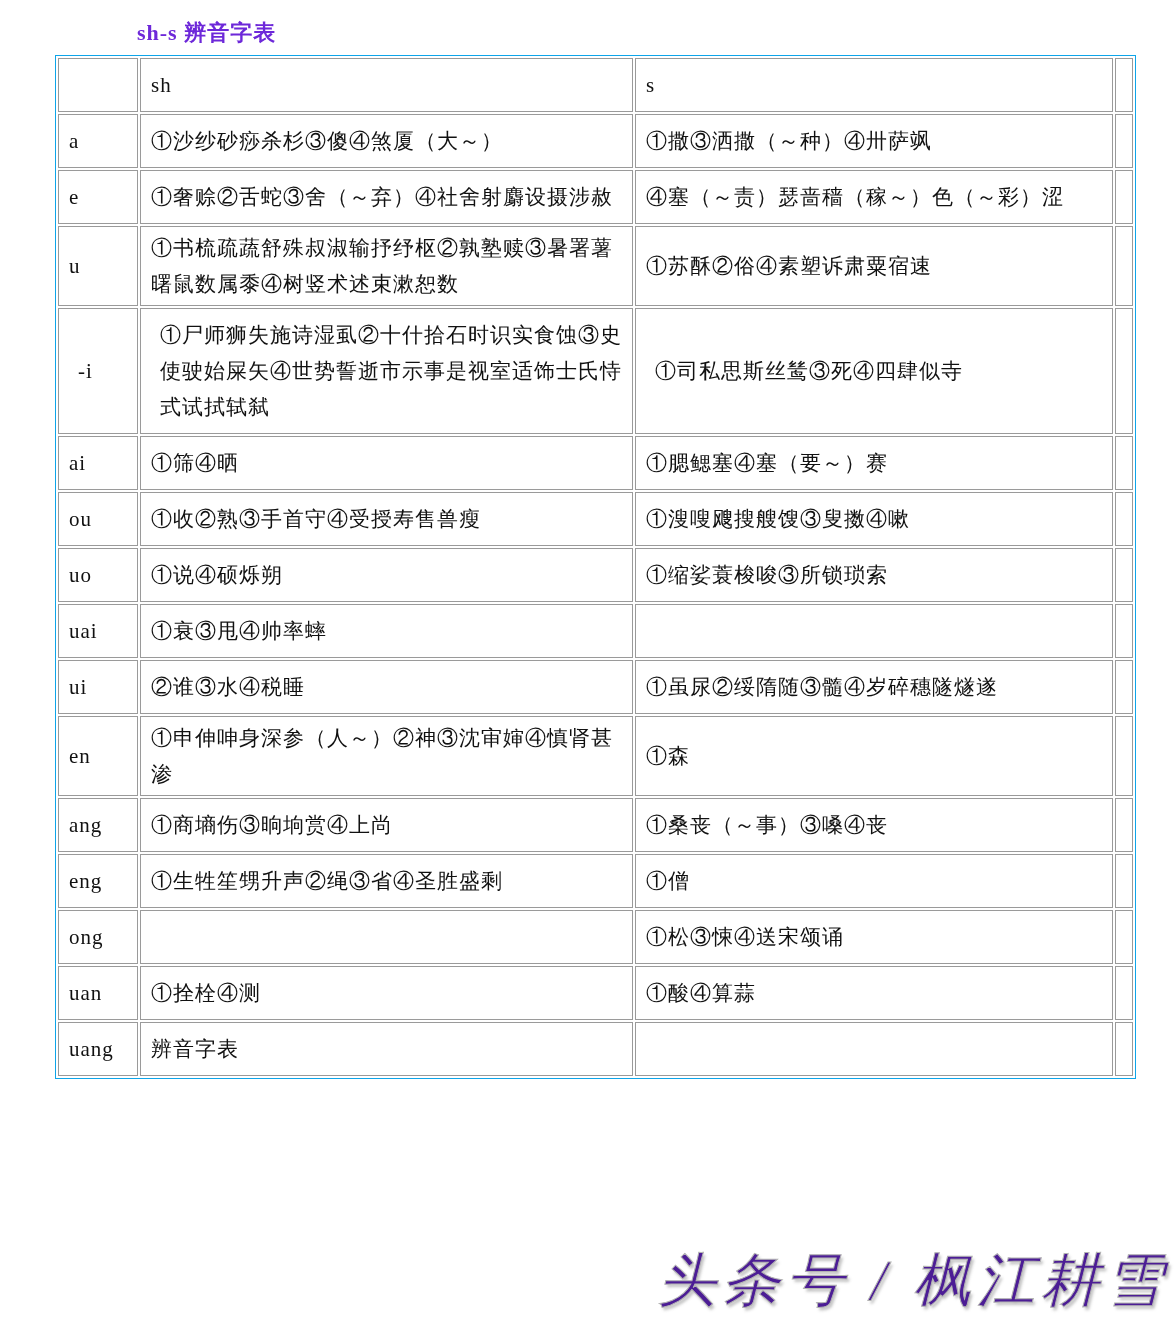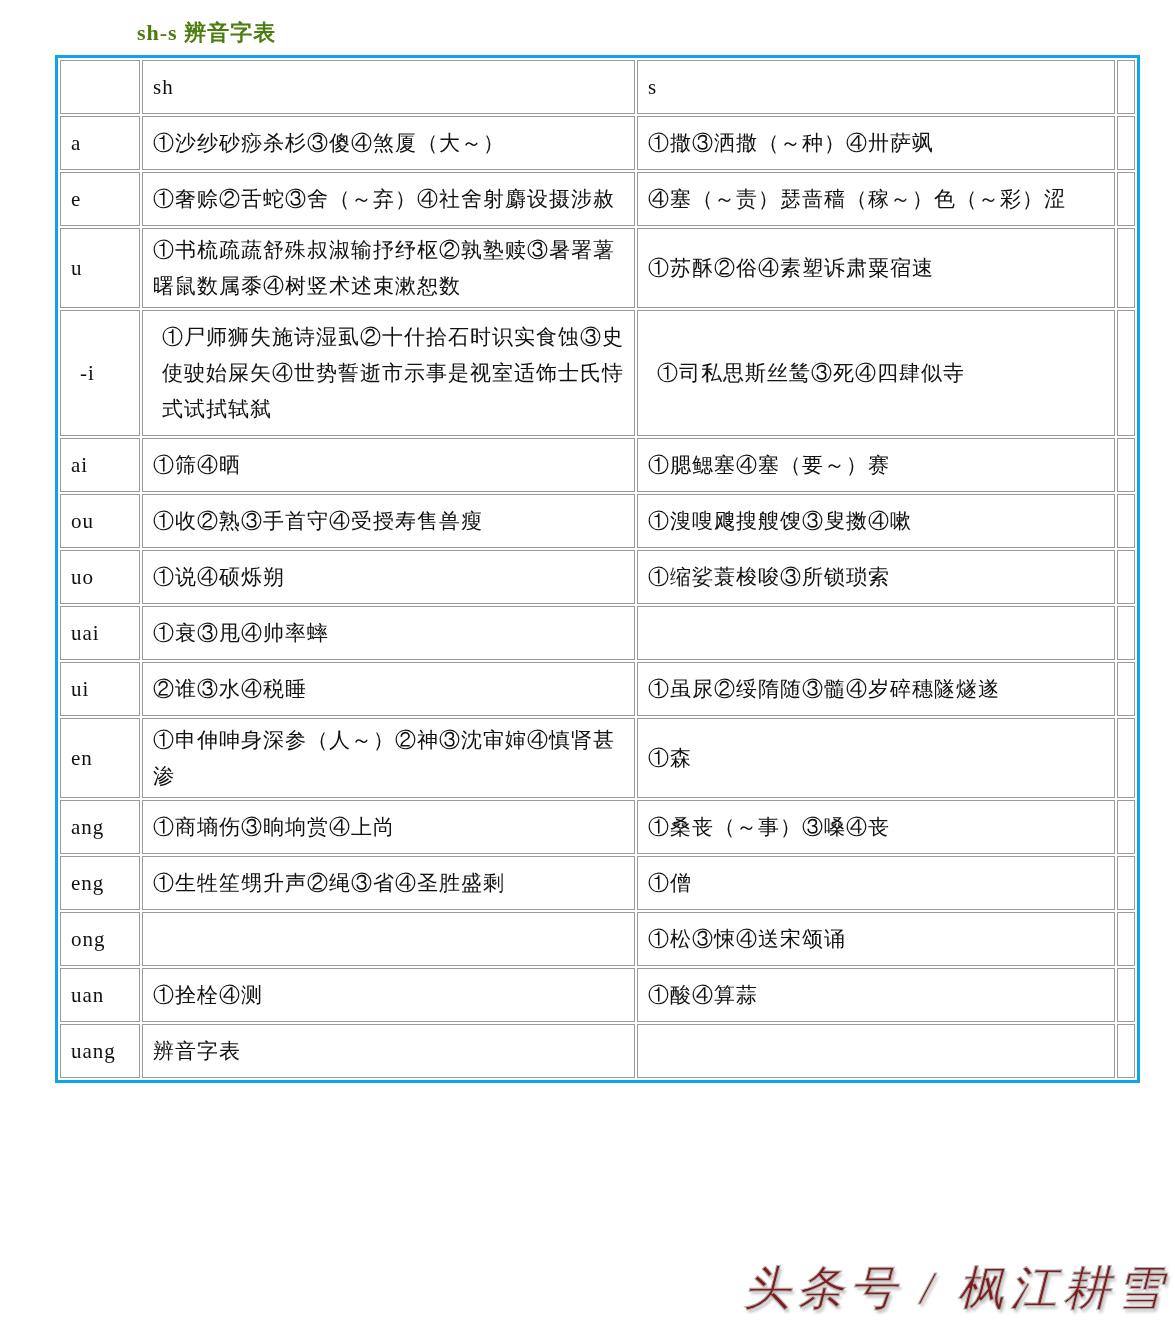--- a/index.html
+++ b/index.html
@@ -10,29 +10,29 @@
     overflow:hidden;
     font-family:"Liberation Serif","DejaVu Serif",serif;
     color:#111;
   }
   .doc-title{
     position:absolute;
     left:137px;top:18px;
     font-size:22px;
     font-weight:bold;
     letter-spacing:1px;
-    color:#4d7c0f;
+    color:#6d28d9;
   }
   table.phon{
     position:absolute;
     left:55px;top:55px;
     width:1073px;
     border-collapse:separate;
     border-spacing:2px;
-    border:3px solid #0ea5e9;
+    border:1px solid #0ea5e9;
     table-layout:fixed;
   }
   table.phon td{
     border:1px solid #9a9a9a;
     vertical-align:middle;
     font-size:21px;
     line-height:36px;
     letter-spacing:1px;
     padding:2px 10px;
     overflow:hidden;
@@ -43,24 +43,24 @@
     font-size:21px;
     letter-spacing:0;
   }
   td.pad-cell{border:1px solid #9a9a9a;padding:0;}
   tr.r1 td{height:48px;}
   tr.r2 td{height:74px;}
   tr.r3 td{height:120px;padding-left:19px;}
   .watermark{
     position:absolute;
     right:6px;bottom:16px;
-    font-size:47px;
+    font-size:58px;
     font-style:italic;
     letter-spacing:6px;
-    color:#7f1d1d;
+    color:#4c1d95;
     -webkit-text-stroke:1px #b3b3b3;
     text-shadow:2px 3px 3px rgba(120,120,120,0.45);
     white-space:nowrap;
     z-index:5;
     font-family:Liberation Serif, serif;
   }
 </style>
 </head>
 <body>
 

